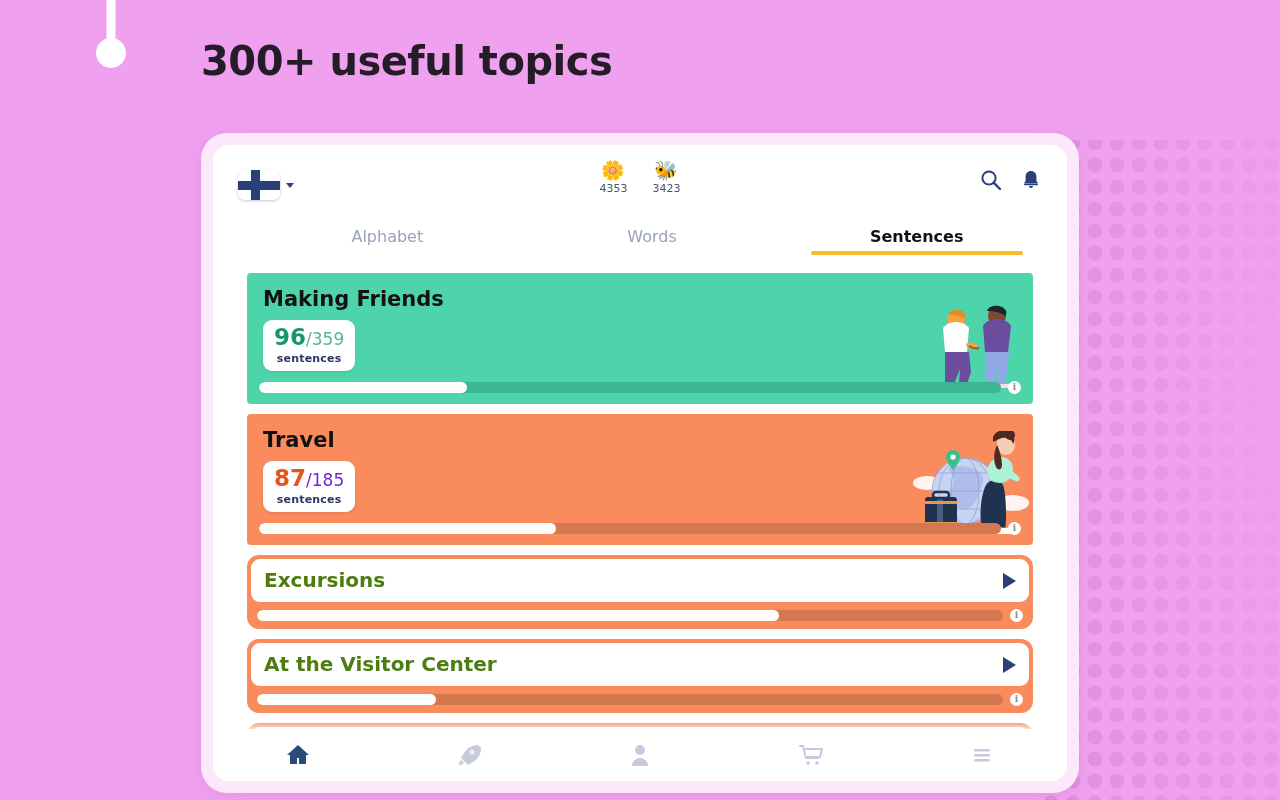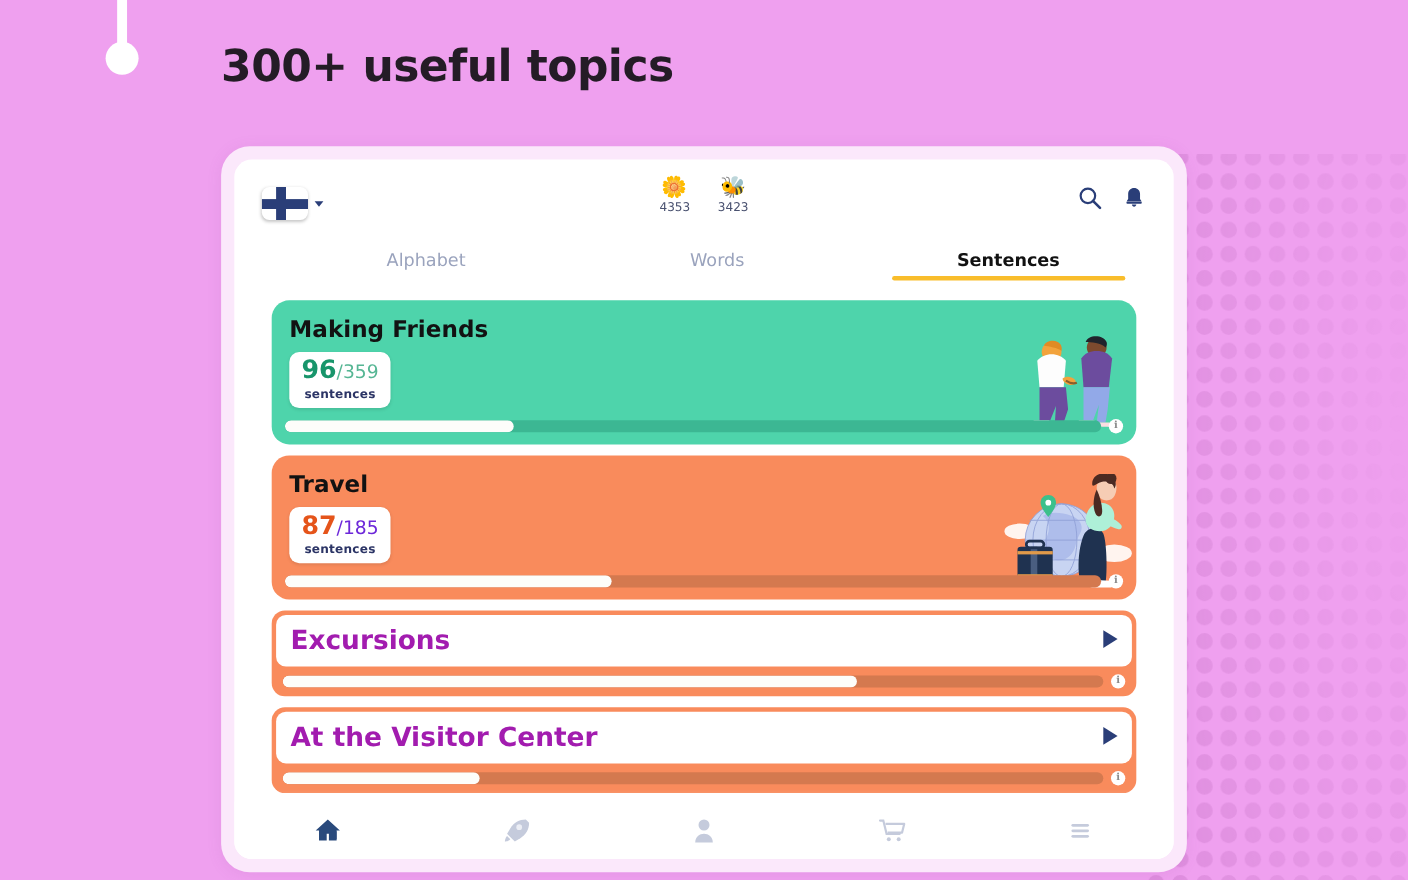--- a/index.html
+++ b/index.html
@@ -59,21 +59,21 @@
   .tabs { display:flex; padding:0 18px;margin-left:24px; }
   .tab { flex:1; text-align:center; padding-bottom:9px; cursor:pointer;
          font-size:16px; color:#9aa3bd; position:relative; }
   .tab.active { color:#121212; font-weight:bold; }
   .tab.active::after { content:""; position:absolute; left:10%; right:10%;
                        bottom:0; height:4px; background:#f9bd2b; border-radius:3px; }
 
   
   .list { padding:18px 34px 0 34px; }
 
-  .topic { border-radius:16px; margin-bottom:10px; position:relative;
+  .topic { border-radius:4px; margin-bottom:10px; position:relative;
            overflow:hidden; cursor:pointer; }
   .topic.green { background:#4ed4ab; }
   .topic.orange { background:#f98b5c; }
 
   .topic-head { padding:14px 16px 0 16px; position:relative; z-index:2; }
   .topic-title { font-size:21px; font-weight:bold; color:#121212; }
   .badge { display:inline-block; background:#ffffff; border-radius:9px;
            padding:5px 11px 6px 11px; margin-top:9px; text-align:center;
            box-shadow:0 1px 3px rgba(0,0,0,0.10); }
   .badge .big { font-size:23px; font-weight:bold; line-height:24px; }
@@ -96,21 +96,21 @@
                 background:#fdfdfa; border-radius:7px; }
   .info { width:13px; height:13px; border-radius:50%; background:#ffffff;
           color:#8b8b8b; font-size:9px; font-weight:bold; line-height:13px;
           text-align:center; font-family:"DejaVu Serif", serif; cursor:pointer; flex:none; }
 
   
   .sub { background:#f98b5c; border-radius:12px; margin-bottom:10px;
          padding:4px; cursor:pointer; }
   .sub-card { background:#ffffff; border-radius:9px; padding:9px 13px 10px 13px;
               position:relative; }
-  .sub-title { font-size:24px; font-weight:bold; color:#a21caf; }
+  .sub-title { font-size:20px; font-weight:bold; color:#4d7c0f; }
   .sub-count { font-size:13px; color:#3b4667; margin-top:1px; }
   .play { position:absolute; right:13px; top:14px; width:0; height:0;
           border-top:8px solid transparent; border-bottom:8px solid transparent;
           border-left:13px solid #2a3e78; }
   .sub .pbar-wrap { padding:7px 6px 3px 6px; }
   .sub .pbar { background:#d4794f; }
 
   
   .bottomnav { position:absolute; left:0; right:0; bottom:0; height:52px;
                background:#ffffff; display:flex; align-items:center;

